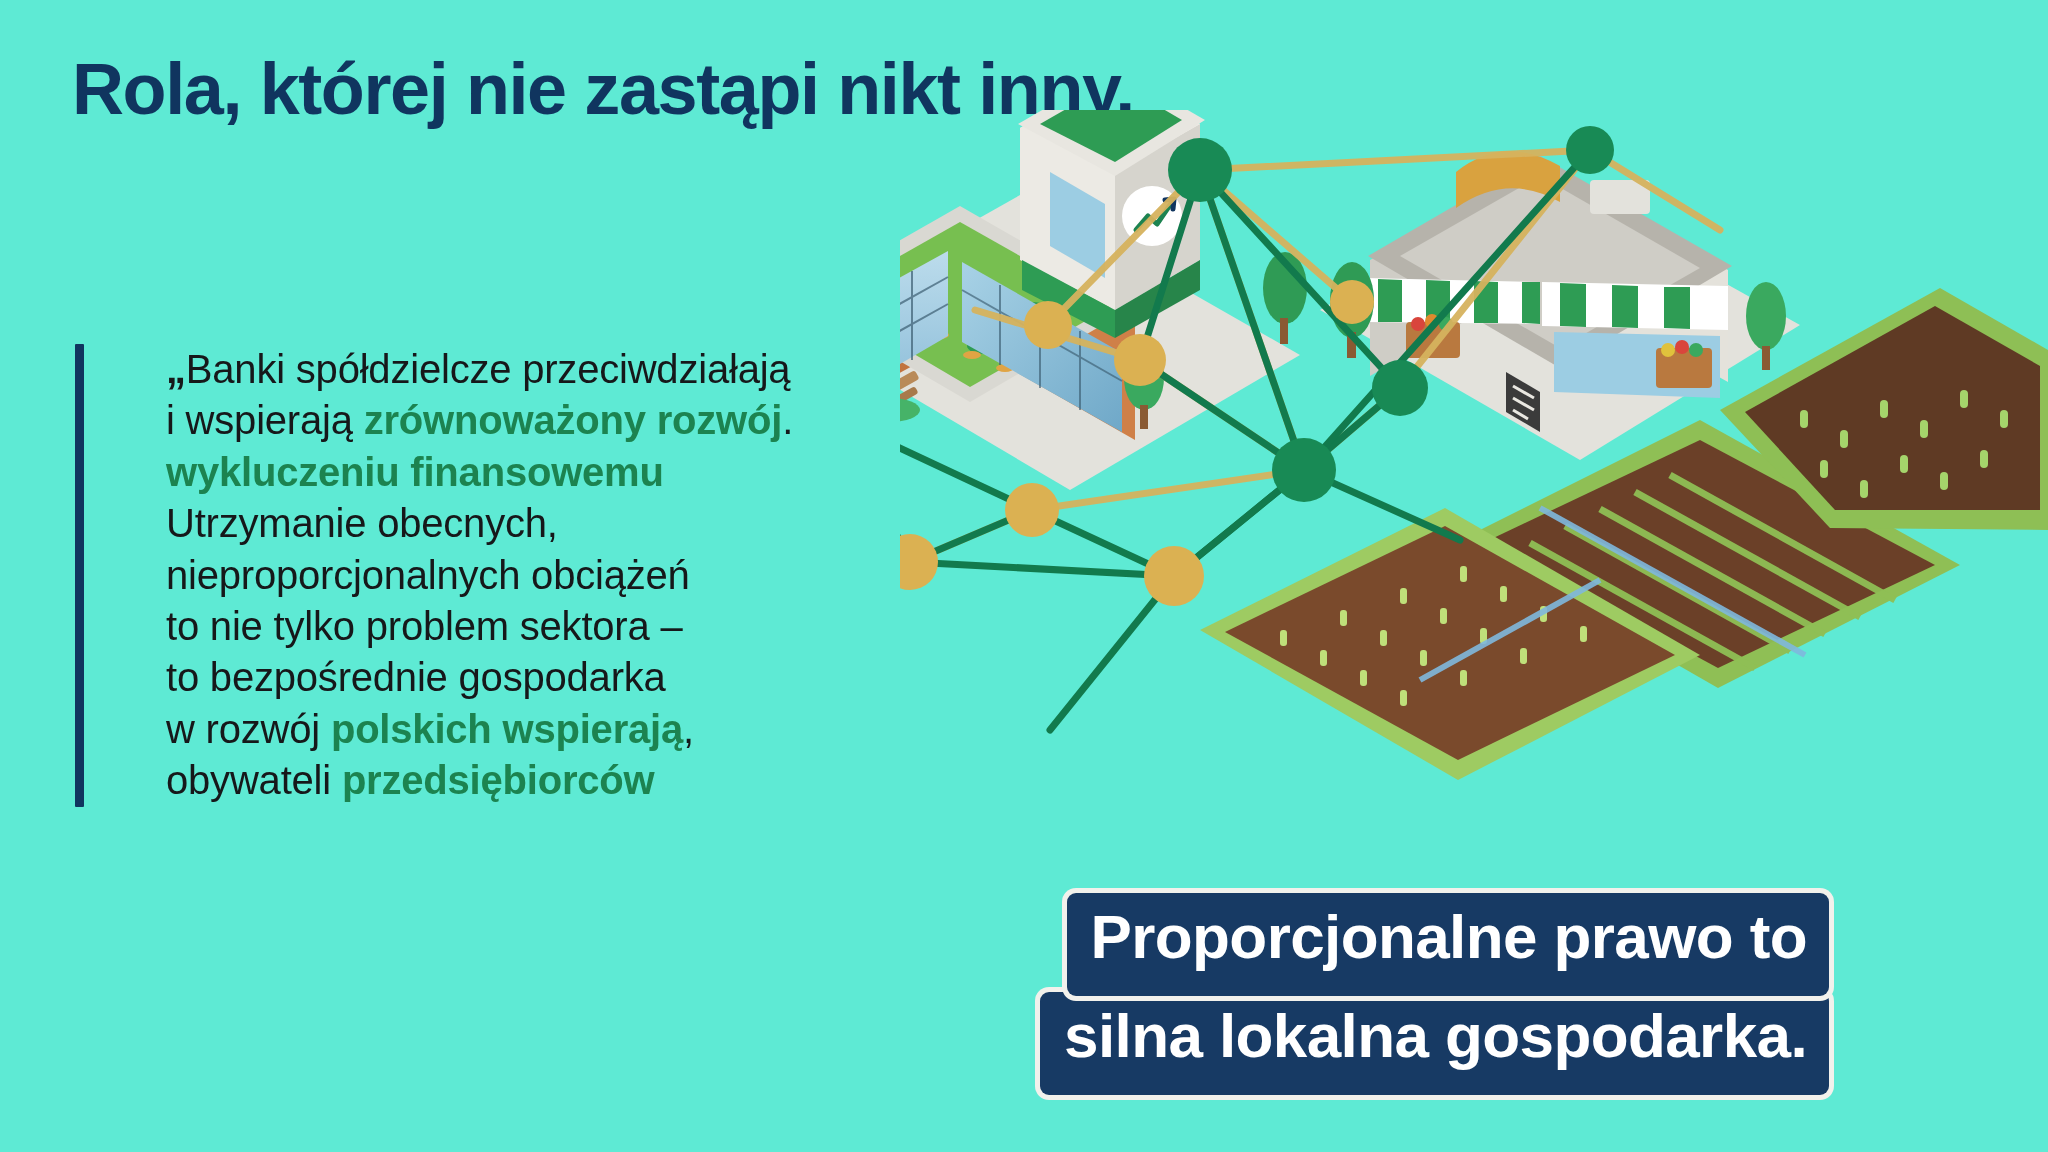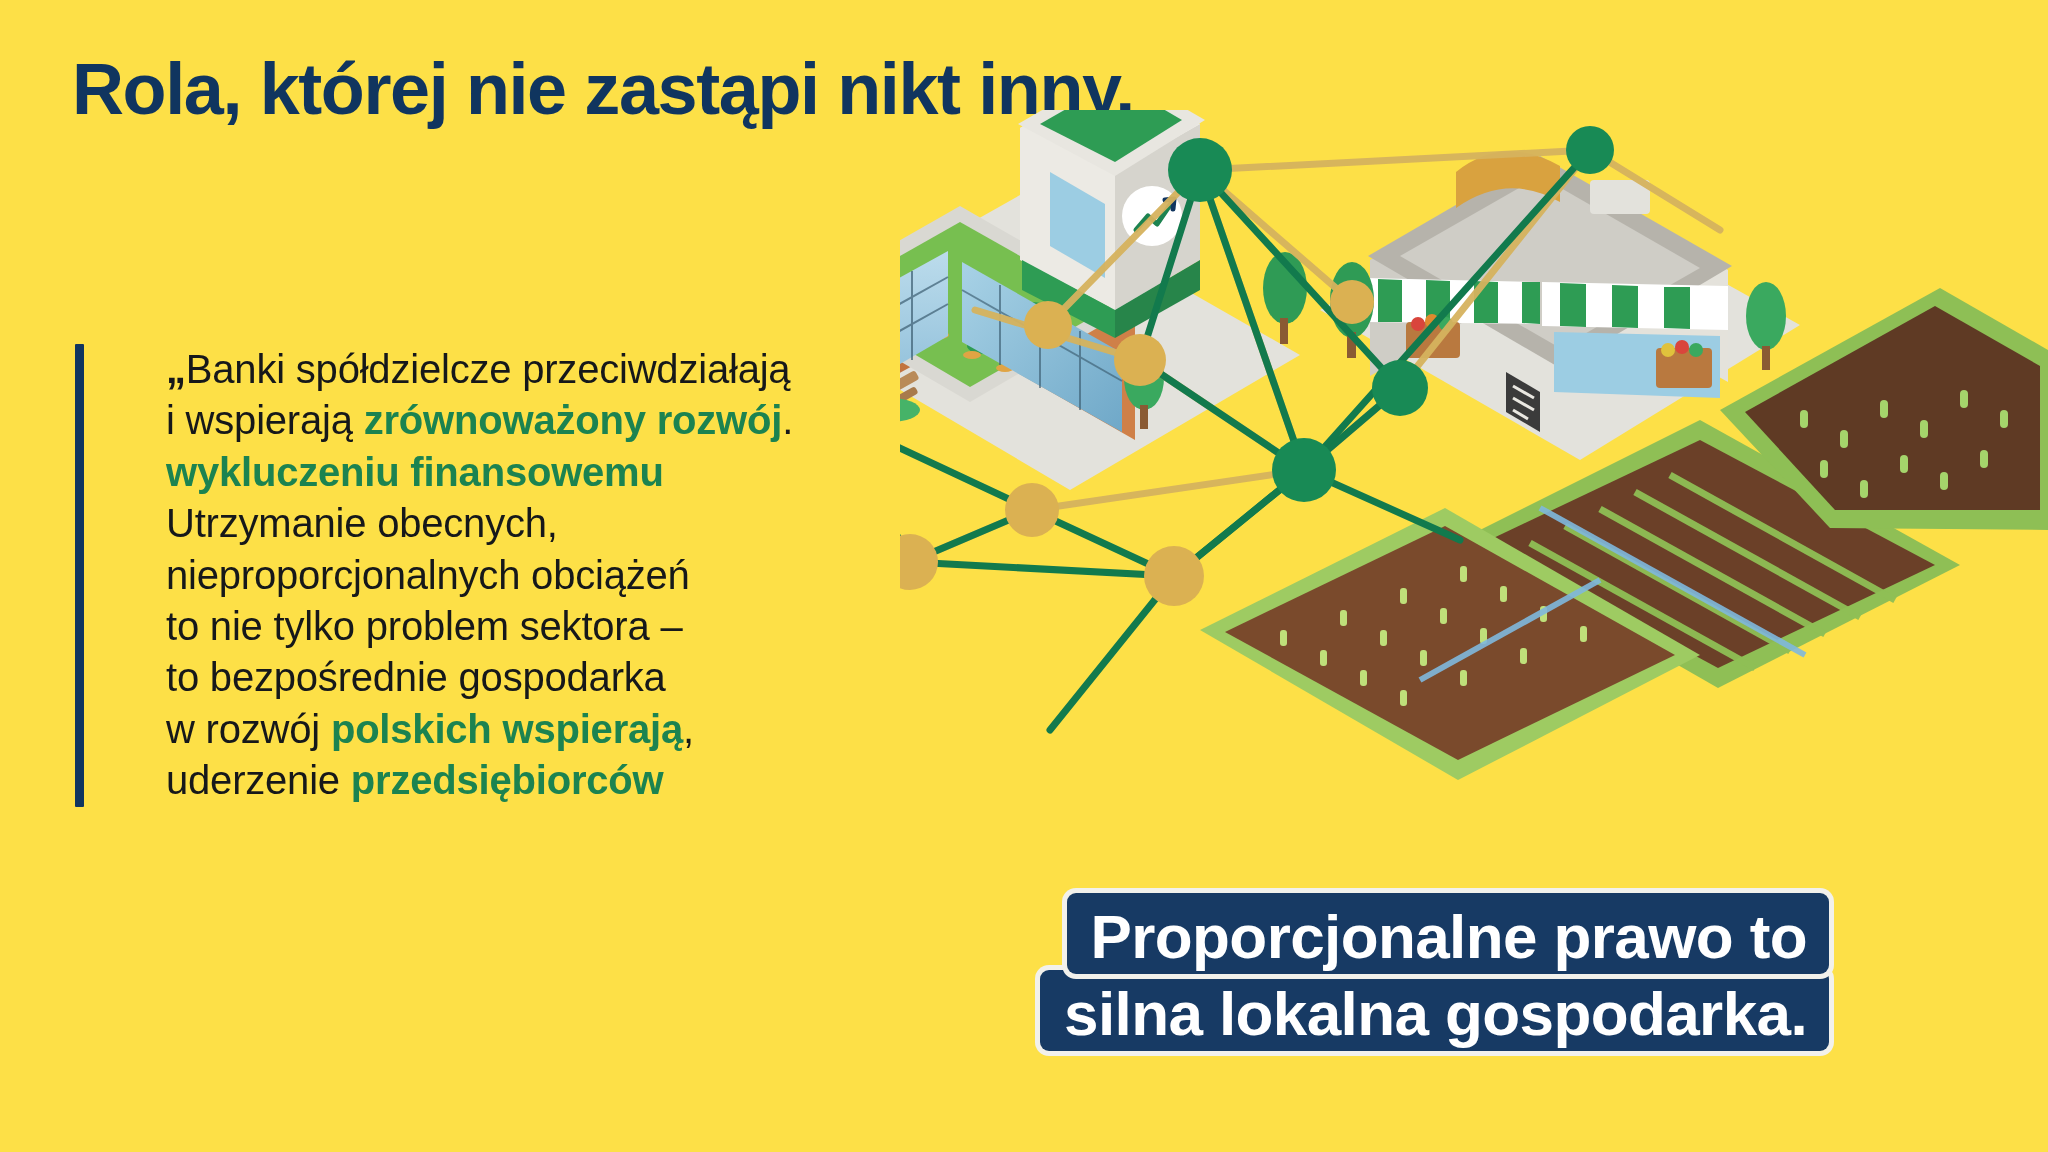--- a/index.html
+++ b/index.html
@@ -8,21 +8,21 @@
     margin: 0; padding: 0;
     background: #000;
   }
   body {
     font-family: "Liberation Sans", sans-serif;
   }
   #slide {
     position: relative;
     width: 2048px;
     height: 1152px;
-    background: #fde047;
+    background: #5eead4;
     overflow: hidden;
   }
 
   
   #headline {
     position: absolute;
     left: 72px;
     top: 52px;
     font-size: 72px;
     font-weight: 700;
@@ -85,21 +85,21 @@
     flex-direction: column;
     align-items: flex-end;
   }
   .banner-line {
     background: #173a64;
     color: #ffffff;
     font-size: 62px;
     font-weight: 700;
     letter-spacing: -0.6px;
     line-height: 1;
-    padding: 13px 22px 6px 24px;
+    padding: 13px 22px 28px 24px;
     white-space: nowrap;
     border-radius: 9px;
     box-shadow: 0 0 0 5px #f2f1ec;
     position: relative;
   }
   .banner-line.l1 { z-index: 2; }
   .banner-line.l2 { margin-top: -4px; z-index: 1; }
 
   
   #top-band, #bottom-band {
@@ -120,21 +120,21 @@
     <div id="quote-rule"></div>
     <div id="quote-text">
         <span class="ln"><span class="opening-quote">„</span><span>Banki spółdzielcze przeciwdziałają</span></span>
         <span class="ln"><span>i wspierają </span><span class="hl">zrównoważony rozwój</span><span>.</span></span>
         <span class="ln"><span class="hl">wykluczeniu finansowemu</span></span>
         <span class="ln"><span>Utrzymanie obecnych,</span></span>
         <span class="ln"><span>nieproporcjonalnych obciążeń</span></span>
         <span class="ln"><span>to nie tylko problem sektora –</span></span>
         <span class="ln"><span>to bezpośrednie gospodarka</span></span>
         <span class="ln"><span>w rozwój </span><span class="hl">polskich wspierają</span><span>,</span></span>
-        <span class="ln"><span>uderzenie </span><span class="hl">przedsiębiorców</span></span>
+        <span class="ln"><span>obywateli </span><span class="hl">przedsiębiorców</span></span>
       </div>
   </div>
 
   <div id="scene">
     <svg viewBox="0 0 1148 790" xmlns="http://www.w3.org/2000/svg">
       <defs>
         <linearGradient id="glassG" x1="0" y1="0" x2="0" y2="1">
           <stop offset="0%" stop-color="#bcdcec"></stop>
           <stop offset="100%" stop-color="#86b9d6"></stop>
         </linearGradient>

